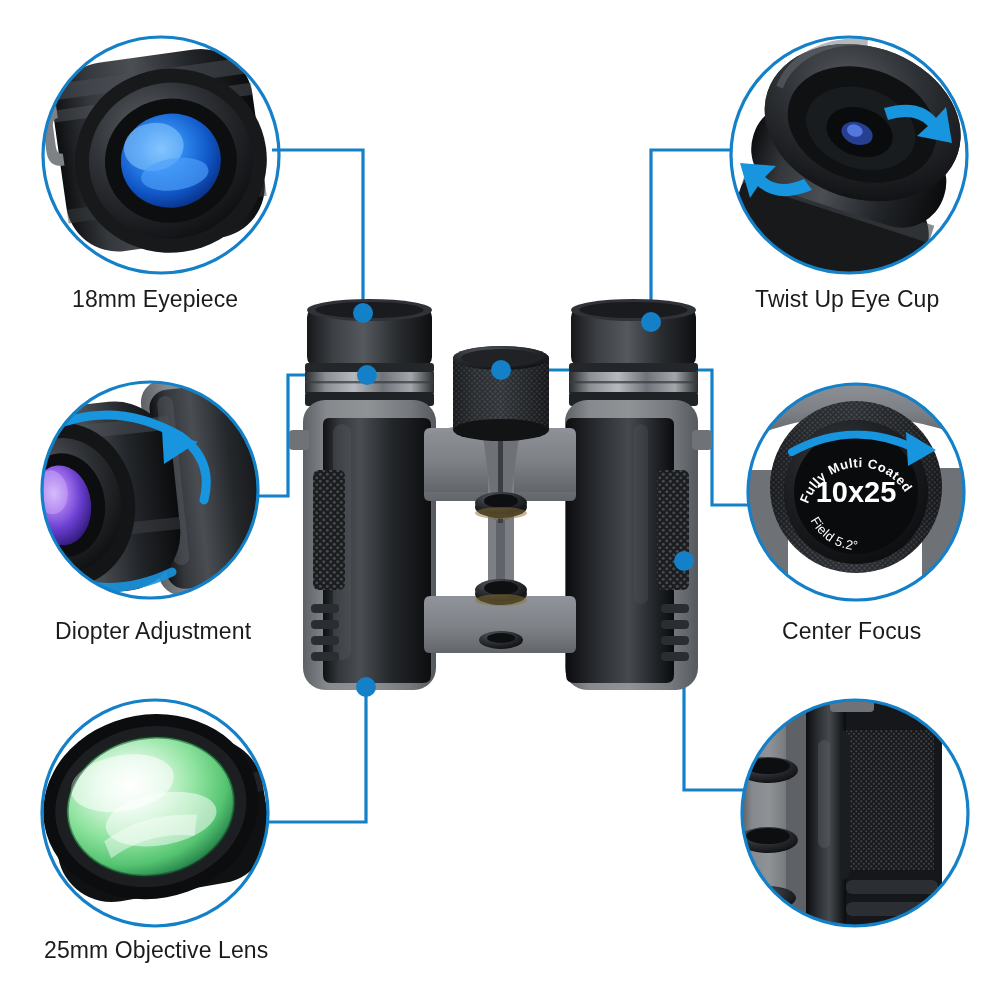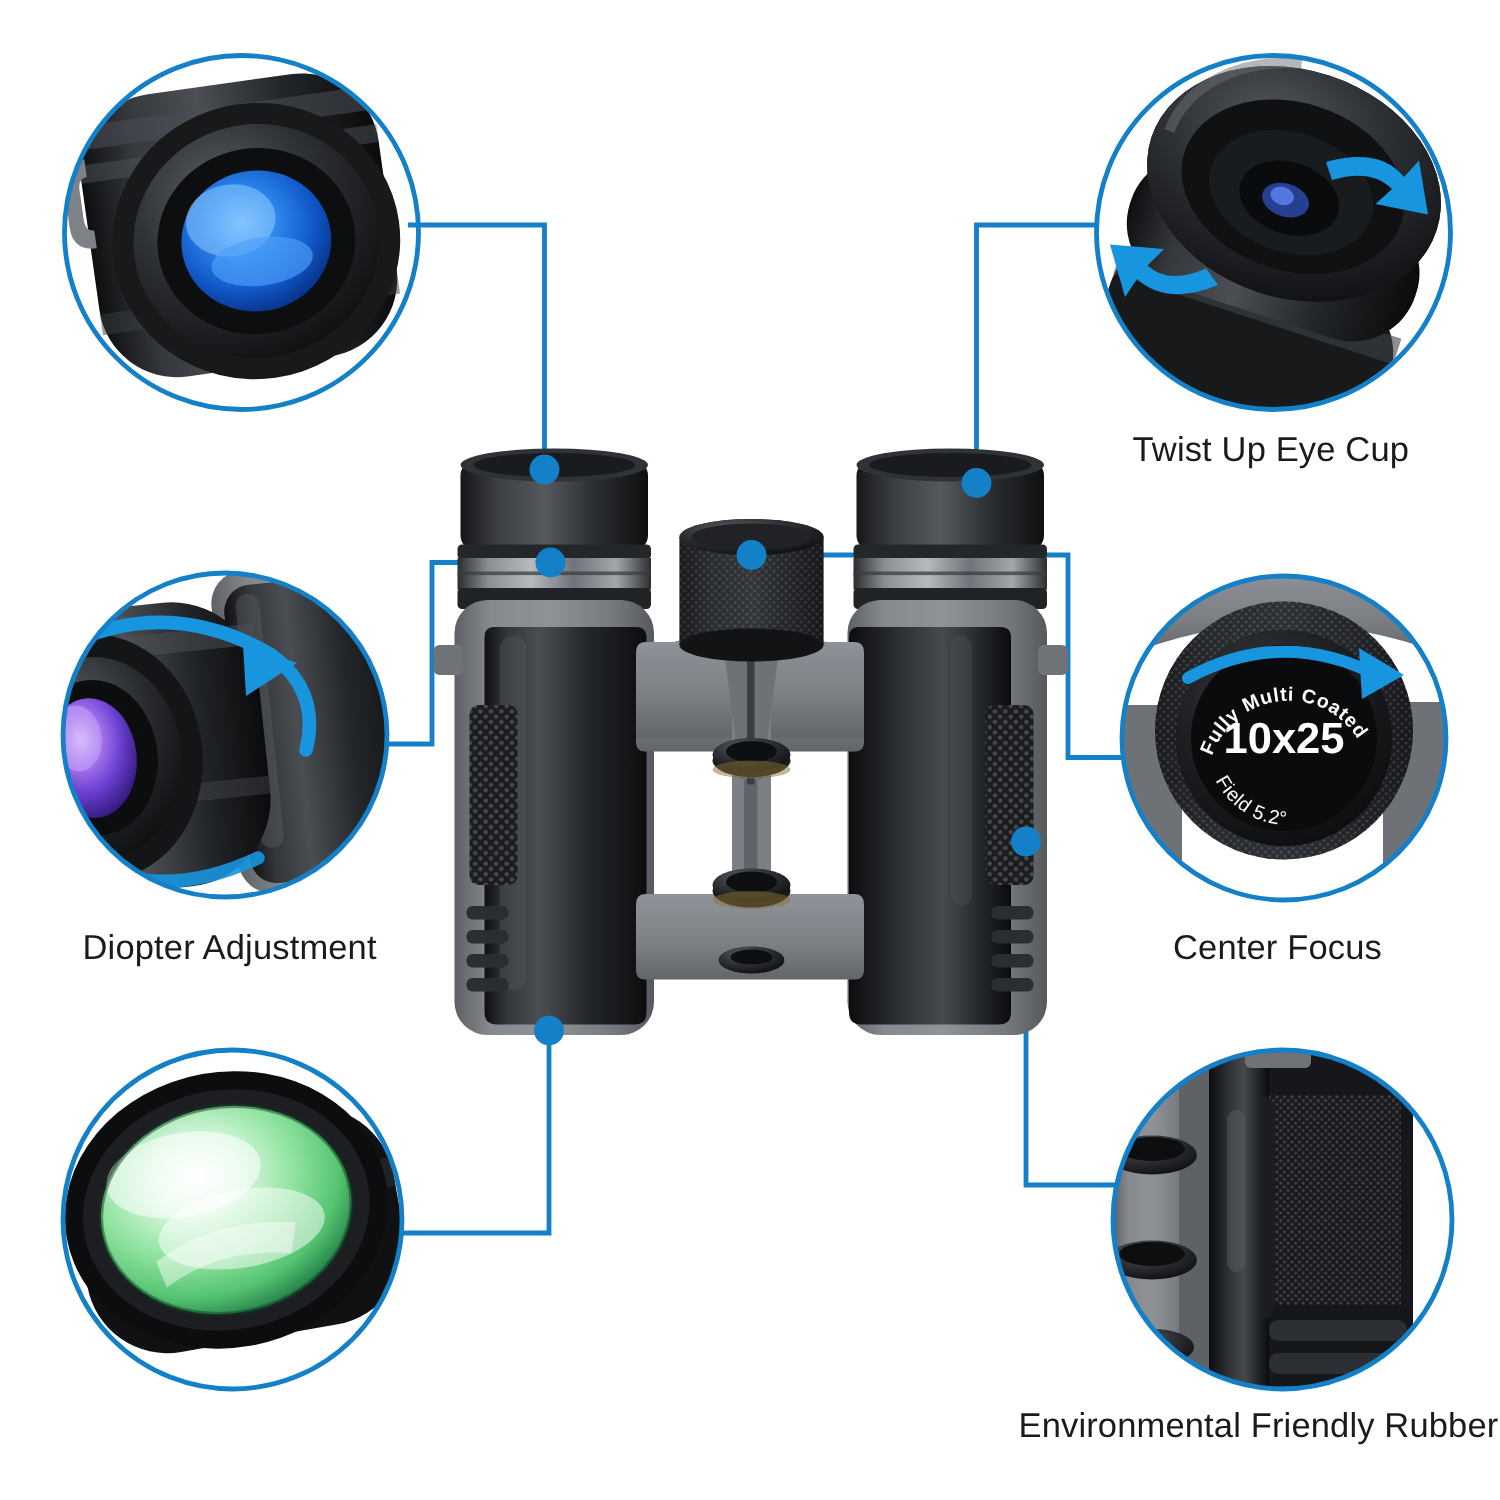--- a/index.html
+++ b/index.html
@@ -457,24 +457,25 @@
       <circle cx="363" cy="313" r="10"></circle>
       <circle cx="651" cy="322" r="10"></circle>
       <circle cx="367" cy="375" r="10"></circle>
       <circle cx="501" cy="370" r="10"></circle>
       <circle cx="366" cy="687" r="10"></circle>
       <circle cx="684" cy="561" r="10"></circle>
     </g>
   </svg>
 
   <div class="layer" id="label-layer">
+    <div class="feature-label lbl-eyepiece">18mm Eyepiece</div>
 
     <div class="feature-label lbl-diopter">Diopter Adjustment</div>
 
     <div class="feature-label lbl-eyecup">Twist Up Eye Cup</div>
 
     <div class="feature-label lbl-centerfocus">Center Focus</div>
 
-
-    <div class="feature-label lbl-rubber">Environmental Friendly Rubber</div>
+    <div class="feature-label lbl-objective">25mm Objective Lens</div>
+
   </div>
 
 </div>
 
 </body></html>

